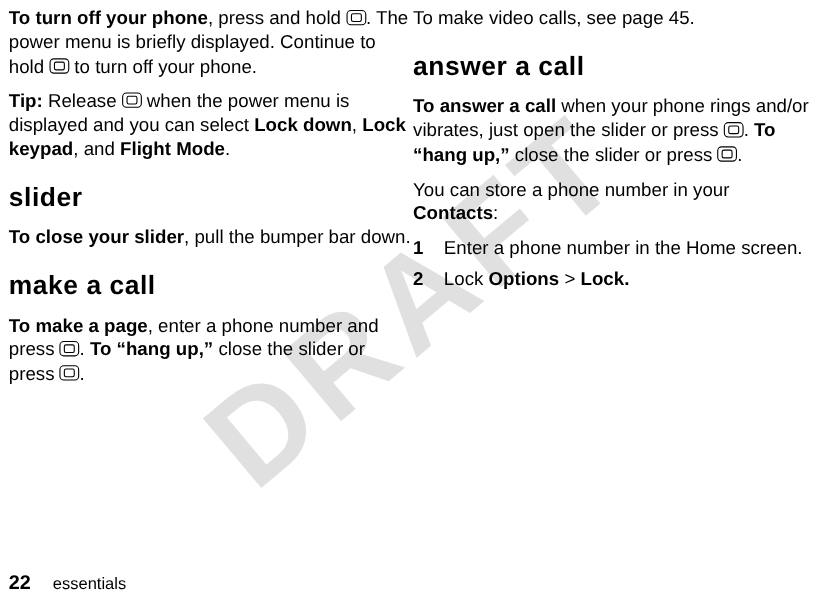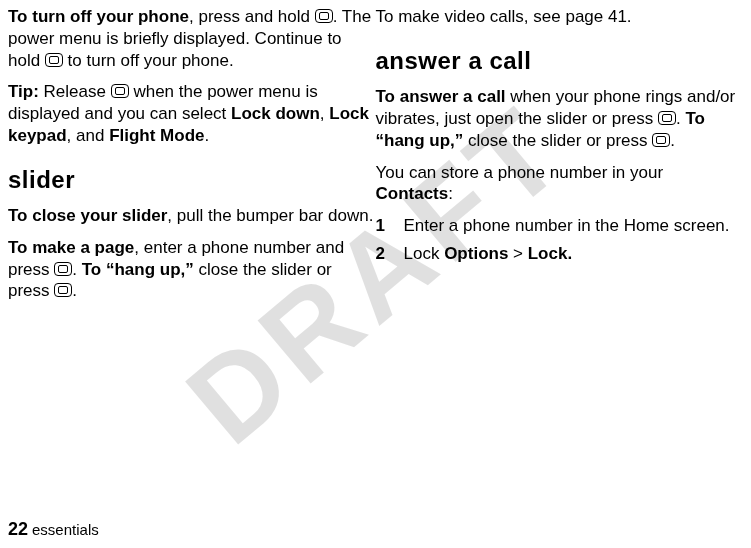--- a/index.html
+++ b/index.html
@@ -68,21 +68,21 @@
   b, strong { font-weight: bold; }
   .sb { font-weight: bold; font-family: Arial Narrow, Arial, sans-serif; }
   .step { display: flex; gap: 16px; margin-bottom: 6px;}
   .step .num { font-weight: bold; width: 12px; }
   .footer {
     position: absolute;
     bottom: 8px;
     left: 8px;
     font-size: 15px;
   }
-  .footer .pg { font-weight: bold; font-size: 18px; margin-right: 4px;}
+  .footer .pg { font-weight: bold; font-size: 18px; margin-right: 20px;}
 </style>
 </head>
 <body>
 
 <div class="watermark">DRAFT</div>
 
 <div class="page">
 
   <div class="col">
     <p>
@@ -93,29 +93,30 @@
       <b>Tip:</b><span> Release </span><span class="icon"></span><span> when the power menu is displayed and you can select </span><span class="sb">Lock down</span><span>, </span><span class="sb">Lock keypad</span><span>, and </span><span class="sb">Flight Mode</span><span>.</span>
     </p>
 
     <h2>slider</h2>
 
 
     <p>
       <b>To close your slider</b><span>, pull the bumper bar down.</span>
     </p>
 
+    <h2>make a call</h2>
 
     <p>
       <b>To make a page</b><span>, enter a phone number and press </span><span class="icon"></span><span>. </span><b>To “hang up,”</b><span> close the slider or press </span><span class="icon"></span><span>.</span>
     </p>
   </div>
 
   <div class="col">
 
-    <p>To make video calls, see page 41.</p>
+    <p>To make video calls, see page 45.</p>
 
     <h2>answer a call</h2>
 
     <p>
       <b>To answer a call</b><span> when your phone rings and/or vibrates, just open the slider or press </span><span class="icon"></span><span>. </span><b>To “hang up,”</b><span> close the slider or press </span><span class="icon"></span><span>.</span>
     </p>
 
 
     <p>
       <span>You can store a phone number in your </span><span class="sb">Contacts</span><span>:</span>

